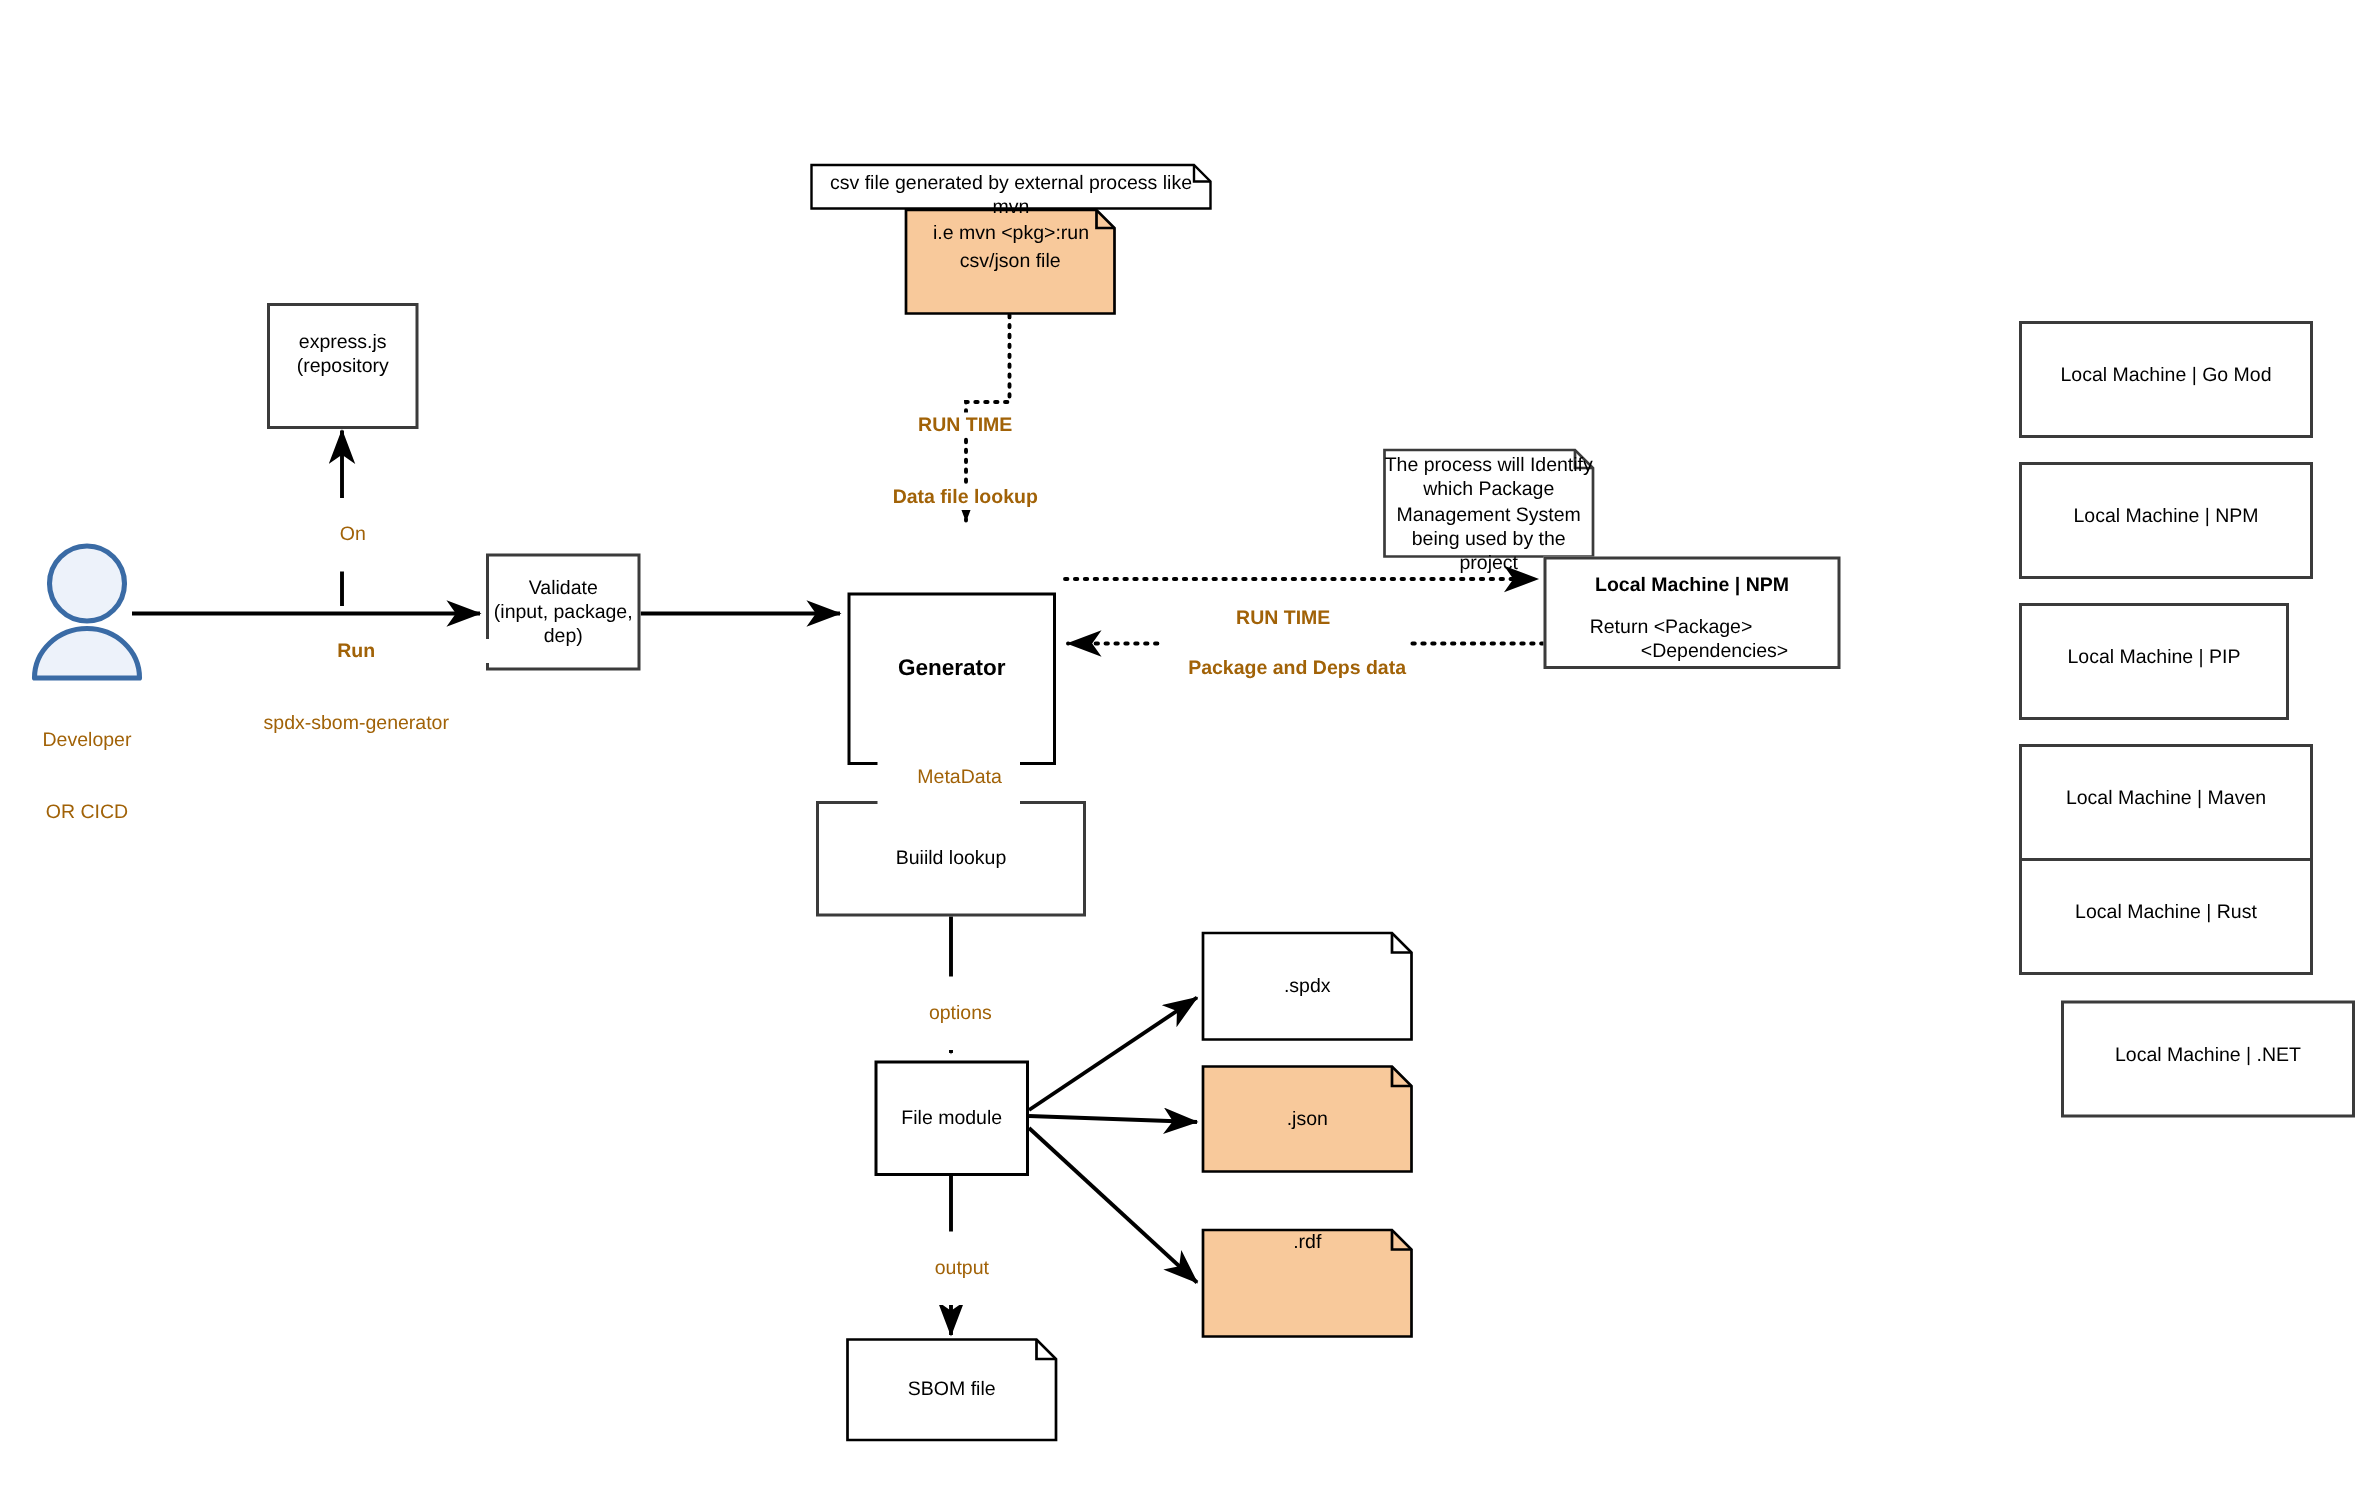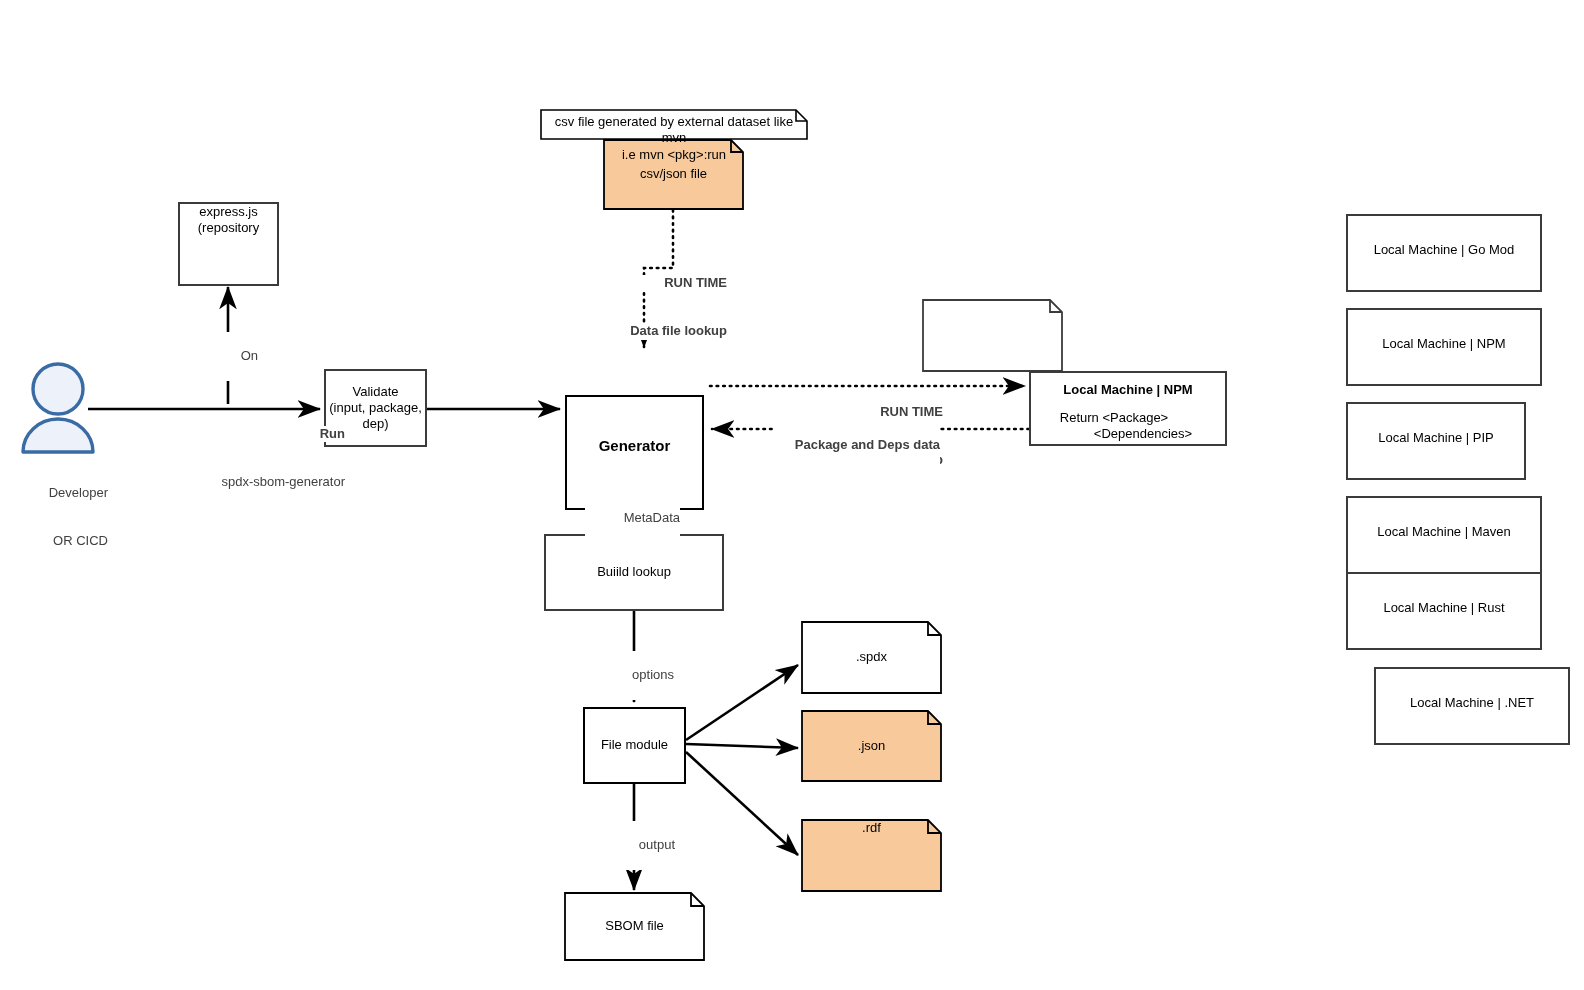--- a/index.html
+++ b/index.html
@@ -33,24 +33,24 @@
   .rect {
     border: 2px solid #3b3b3b;
     background: #ffffff;
   }
   .rect-dark {
     border: 2px solid #000000;
     background: #ffffff;
   }
   .lbl {
     position: absolute;
-    text-align: right;
+    text-align: center;
     line-height: 1.25;
     white-space: pre;
-    color: #404040;
+    color: #a16207;
   }
   .bold { font-weight: bold; }
   svg.lay {
     position: absolute;
     left: 0; top: 0;
     width: 1584px;
     height: 990px;
     overflow: visible;
     pointer-events: none;
   }
@@ -124,45 +124,51 @@
     <path d="M928,711 L928,724 L941,724" fill="none" stroke="#000" stroke-width="1.8"></path>
 
     <path d="M802,820 L928,820 L941,833 L941,891 L802,891 Z" fill="#F8C99B" stroke="#000" stroke-width="1.8" stroke-linejoin="miter"></path>
     <path d="M928,820 L928,833 L941,833" fill="none" stroke="#000" stroke-width="1.8"></path>
 
     <path d="M565,893 L691,893 L704,906 L704,960 L565,960 Z" fill="#ffffff" stroke="#000" stroke-width="1.8" stroke-linejoin="miter"></path>
     <path d="M691,893 L691,906 L704,906" fill="none" stroke="#000" stroke-width="1.8"></path>
   </svg>
 
   <div class="note-txt" style="left:541px; top:112px; width:266px; height:28px; font-size:13px; align-items:flex-start; padding-top:2px;">
-    <span><span>csv file generated by external dataset like mvn</span><br><span>i.e mvn &lt;pkg&gt;:run</span></span>
+    <span><span>csv file generated by external process like mvn</span><br><span>i.e mvn &lt;pkg&gt;:run</span></span>
   </div>
 
   <div class="note-txt" style="left:604px; top:140px; width:139px; height:69px; font-size:13px; align-items:center;">
     <span>csv/json file</span>
   </div>
 
+  <div class="note-txt" style="left:923px; top:302px; width:139px; height:69px; font-size:13px; align-items:flex-start; white-space:pre-line;">
+    <span>The process will Identify
+which Package
+Management System
+being used by the project</span>
+  </div>
 
   <div class="note-txt" style="left:802px; top:622px; width:139px; height:71px; font-size:13px; align-items:center;">
     <span>.spdx</span>
   </div>
 
   <div class="note-txt" style="left:802px; top:711px; width:139px; height:70px; font-size:13px; align-items:center;">
     <span>.json</span>
   </div>
 
   <div class="note-txt" style="left:802px; top:820px; width:139px; height:71px; font-size:13px; align-items:flex-start;">
     <span>.rdf</span>
   </div>
 
   <div class="note-txt" style="left:565px; top:893px; width:139px; height:67px; font-size:13px; align-items:center;">
     <span>SBOM file</span>
   </div>
 
-  <div class="node rect" style="left:178px; top:202px; width:101px; height:84px; font-size:13px; align-items:flex-start; ">
+  <div class="node rect" style="left:178px; top:202px; width:101px; height:84px; font-size:13px; align-items:flex-start; padding-top:16px;">
     <span style="white-space:pre-line;">express.js
 (repository</span>
   </div>
 
   <div class="node rect" style="left:324px; top:369px; width:103px; height:78px; font-size:13px;">
     <span style="white-space:pre-line;">Validate
 (input, package,
 dep)</span>
   </div>
 

